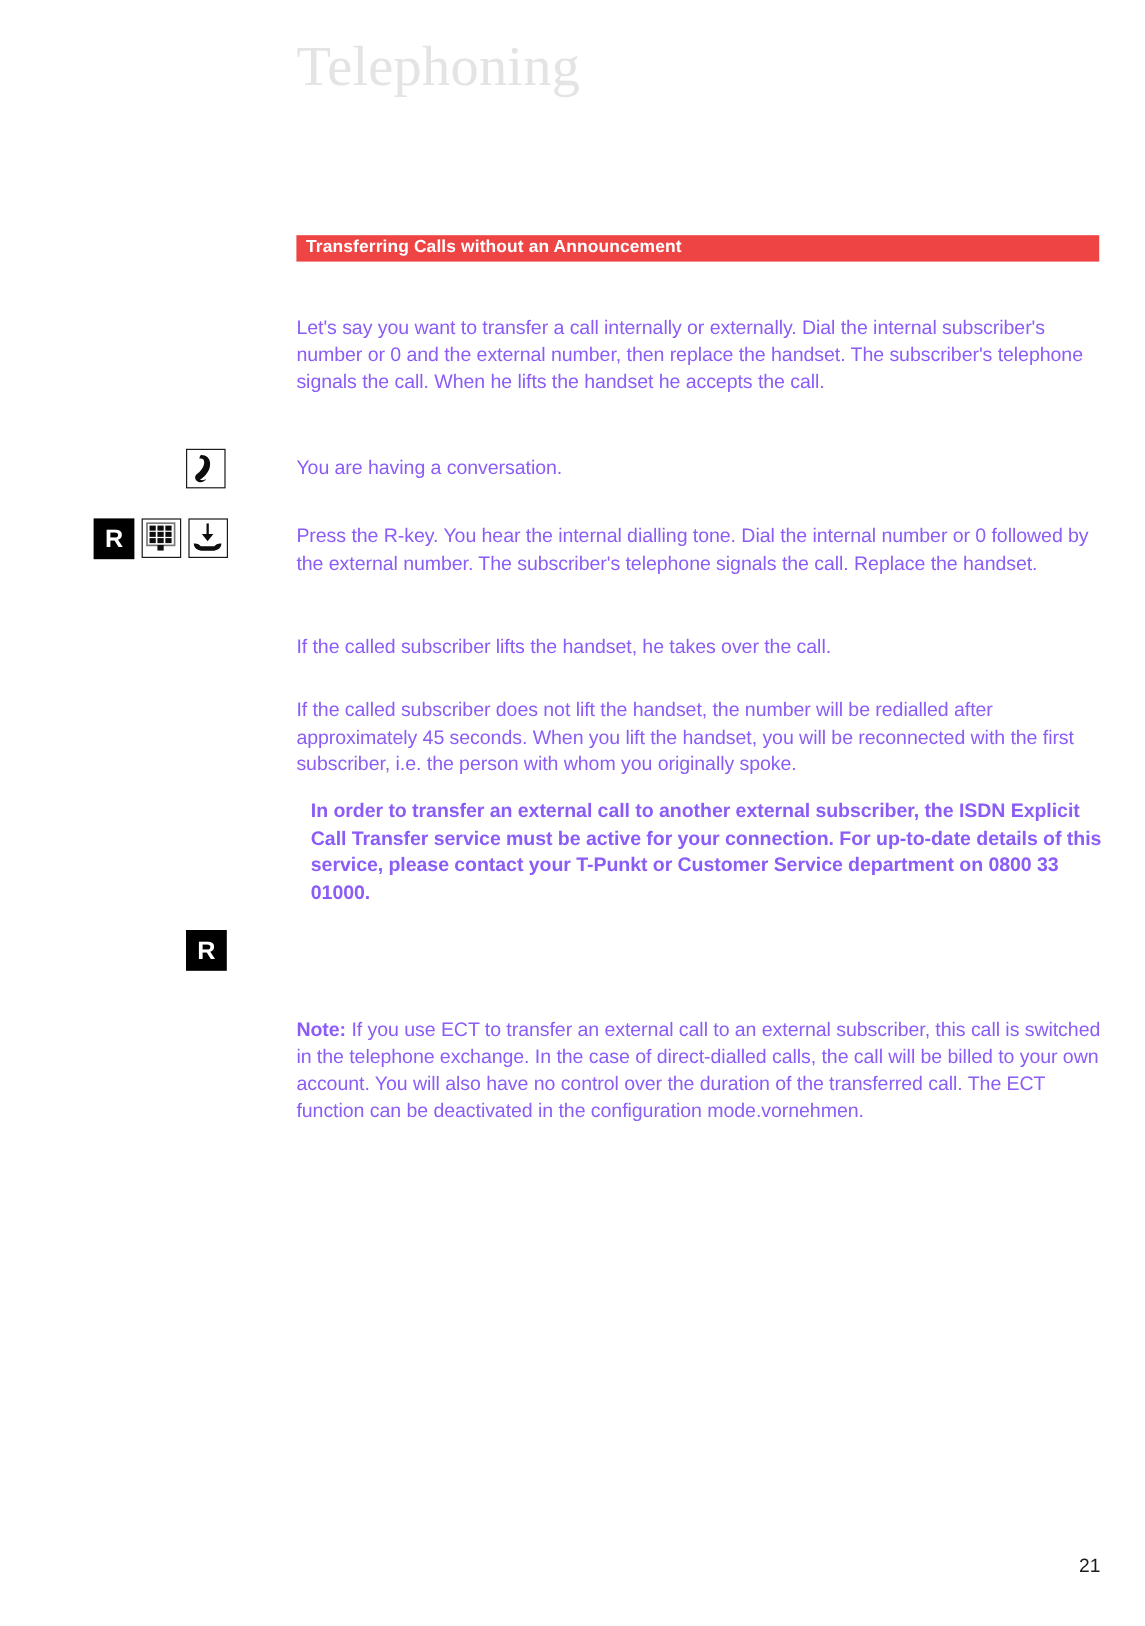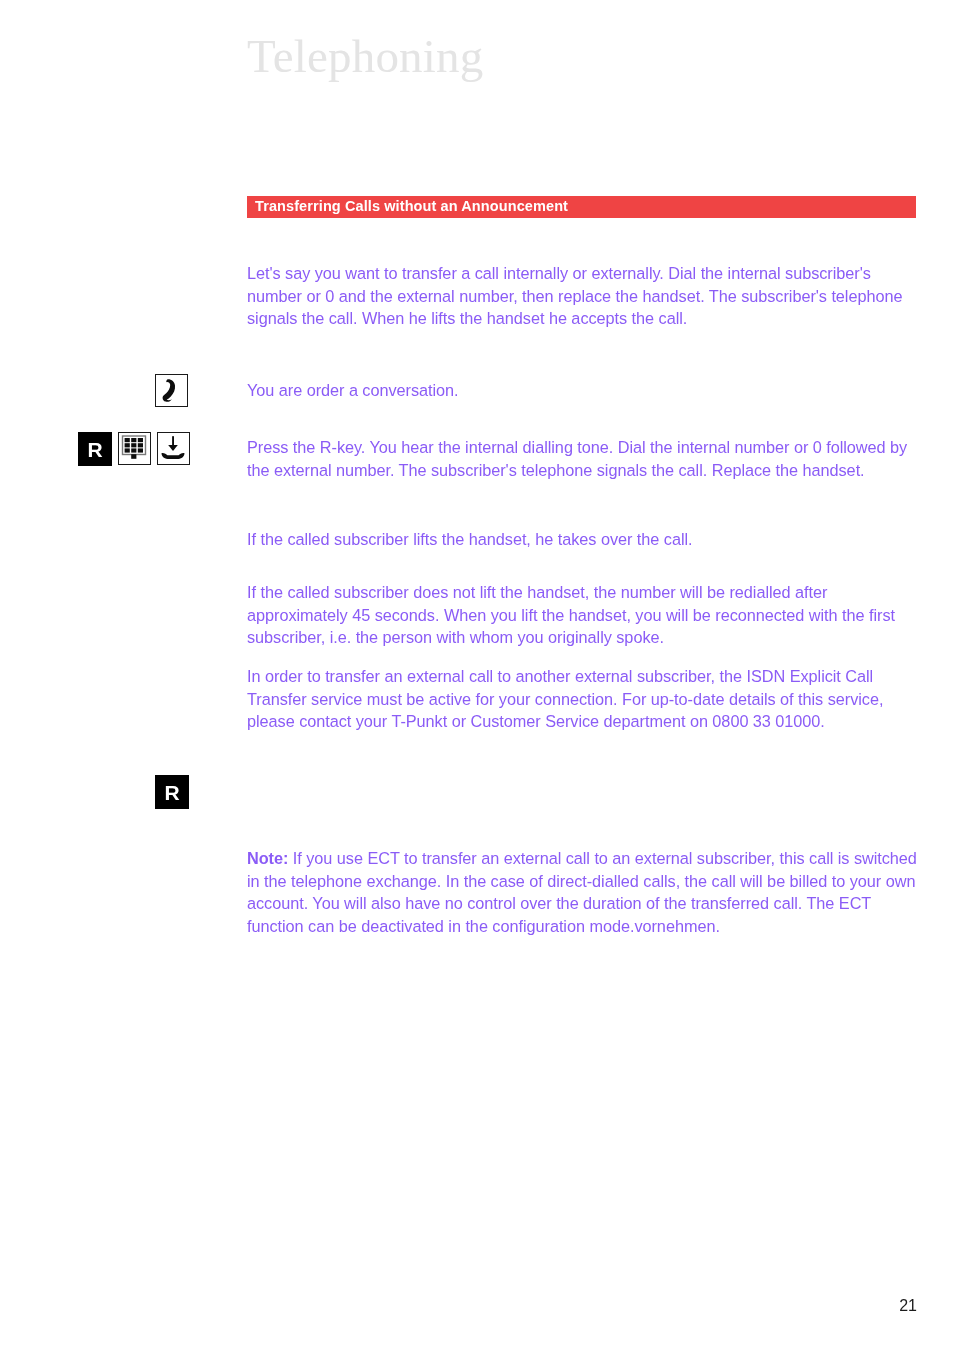--- a/index.html
+++ b/index.html
@@ -62,21 +62,22 @@
     width: 672px;
   }
   p.body {
     margin: 0;
     font-size: 16.3px;
     line-height: 22.6px;
     color: #8b5cf6;
     letter-spacing: -0.05px;
   }
   p.body.bold {
-    font-weight: normal;
+    font-weight: bold;
+    margin-left: 12px;
   }
   .inline-bold {
     font-weight: bold;
   }
 
   
   .blk-intro   { top: 262px; }
   .blk-conv    { top: 379px; }
   .blk-press   { top: 436px; }
   .blk-lifts   { top: 528px; }
@@ -157,21 +158,21 @@
                  C13.4 22.9 12.0 24.0 10.6 24.8 C12.4 25.4 14.4 25.2 15.8 24.2
                  C14.6 26.3 12.0 27.3 9.6 26.6 C7.8 26.1 6.6 24.6 6.6 22.9
                  C6.6 21.6 7.3 20.6 8.4 19.8 C10.9 18.0 13.0 15.4 13.9 12.3
                  C14.4 10.5 14.3 8.6 13.0 7.6 C12.2 7.0 11.2 6.9 10.2 7.2
                  C10.3 5.8 10.8 4.6 11.6 4.2 Z" fill="#0d0d0d"></path>
       </svg>
     </div>
   </div>
 
   <div class="text-col blk-conv">
-    <p class="body">You are order a conversation.</p>
+    <p class="body">You are having a conversation.</p>
   </div>
 
   <div class="icon-row icon-row-press">
 
     <div class="icon-box solid">
       <span class="rkey-glyph">R</span>
     </div>
 
     <div class="icon-box">
       <svg width="30" height="30" viewBox="0 0 30 30" aria-hidden="true">

